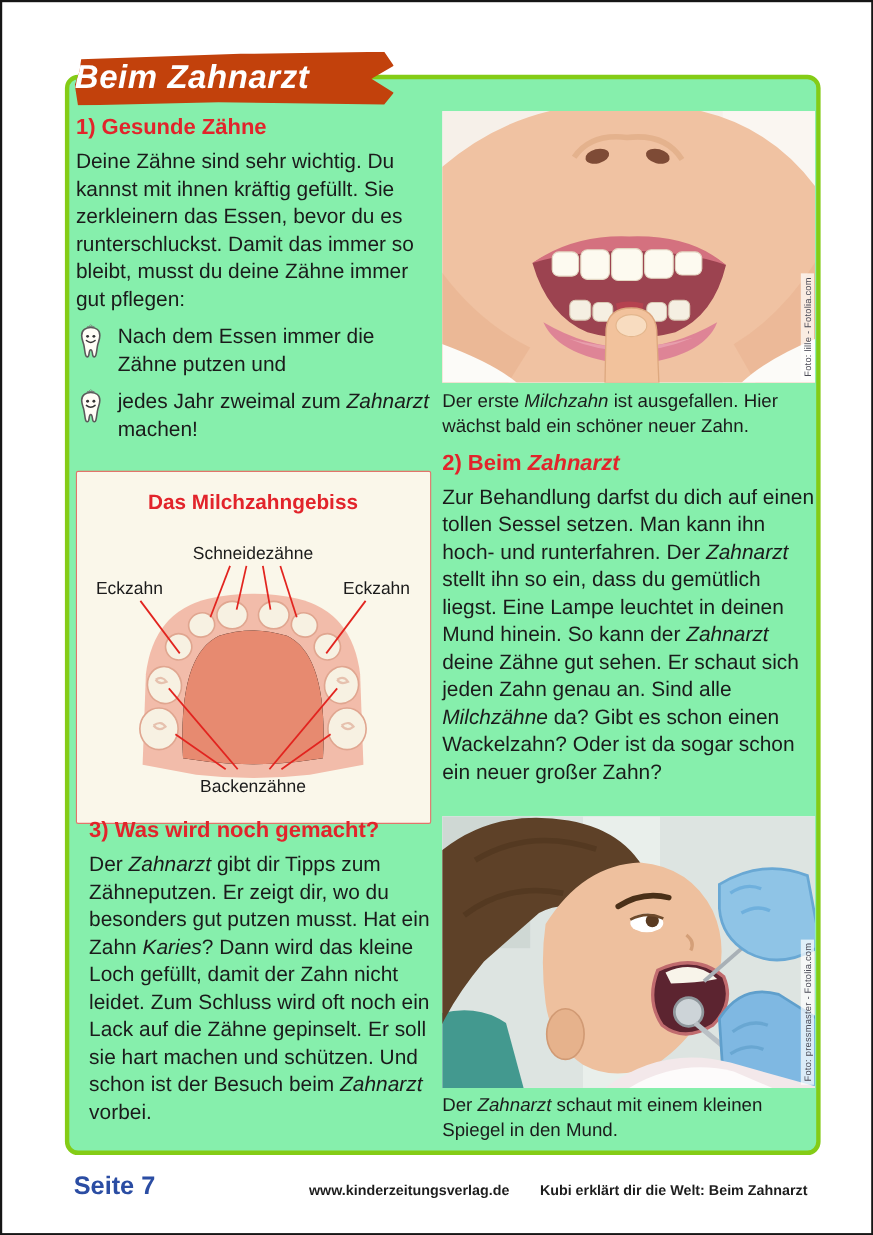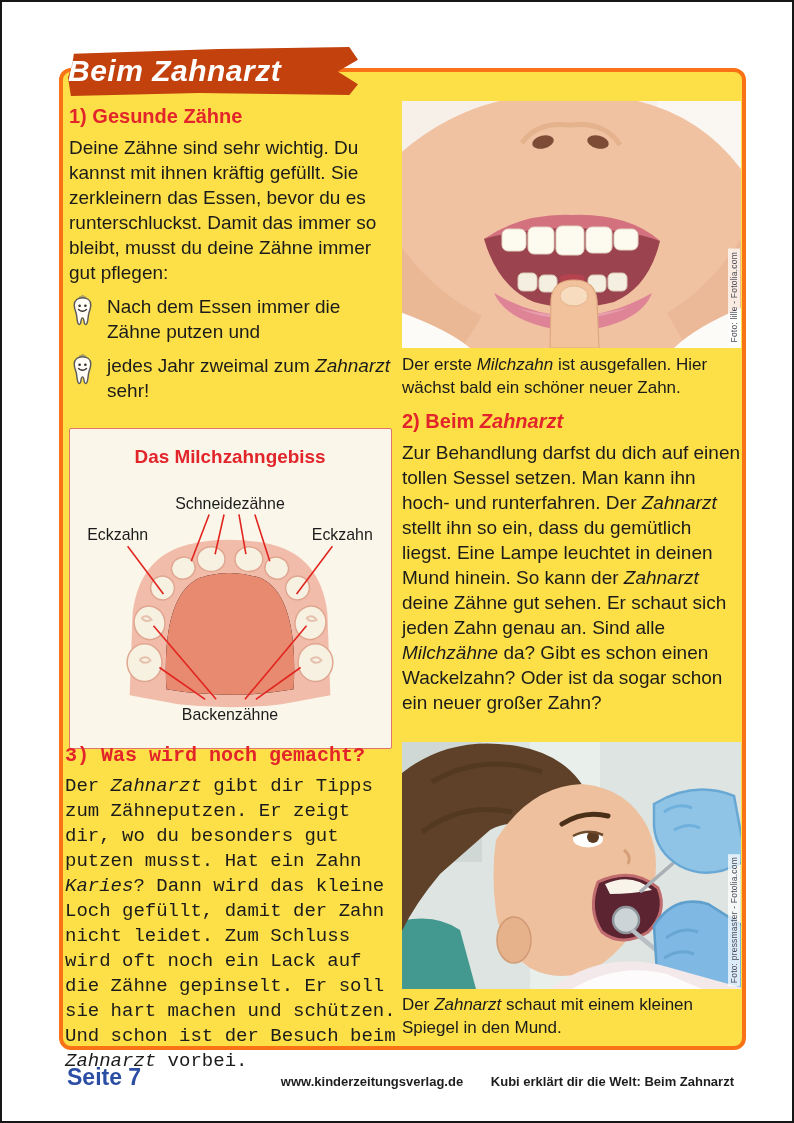--- a/index.html
+++ b/index.html
@@ -5,21 +5,21 @@
   * { box-sizing: border-box; margin: 0; padding: 0; }
   html,body { background:#ffffff; }
   body { font-family: "Liberation Sans", sans-serif; }
   .page {
     position: relative; width: 794px; height: 1123px;
     background: #ffffff; overflow: hidden;
     border: 2px solid #161616;
   }
   .content-box {
     position: absolute; left: 57px; top: 66px; width: 687px; height: 982px;
-    background: #fde047; border: 4px solid #f97316; border-radius: 12px;
+    background: #86efac; border: 4px solid #84cc16; border-radius: 12px;
   }
   .box-inner { position: absolute; left: 0; top: 0; right: 0; bottom: 0; }
   .banner {
     position: absolute; left: 66px; top: 45px; width: 290px; height: 49px;
     background: #c2410c; z-index: 5;
     display: flex; align-items: center; justify-content: flex-start;
     clip-path: polygon(2% 14%, 52% 4%, 97% 0%, 100% 26%, 93% 50%, 100% 76%, 97% 98%, 45% 94%, 1% 100%, 0% 62%, 1.5% 36%);
     font-style: italic;
   }
   .banner span { color: #ffffff; font-size: 30px; font-weight: 700; letter-spacing: .5px; padding-bottom: 2px; }
@@ -31,21 +31,21 @@
   .bullet { display: flex; gap: 11px; margin-top: 9px; align-items: flex-start; }
   .bullet .tooth { flex: 0 0 auto; margin-top: 1px; }
   .bullet .body-text { flex: 1; }
   .diagram-box {
     position: absolute; left: 6px; top: 356px; width: 323px; height: 321px;
     border: 1.5px solid #e2746a; border-radius: 2px; background: #faf7ea;
   }
   .diagram-box svg { display:block; width: 100%; height: 100%; }
   .diagram-title { fill: #e2242b; font-size: 19px; font-weight: 700; }
   .diagram-label { fill: #1b1b1b; font-size: 16px; }
-  .s3-block { position: absolute; left: 2px; top: 672px; width: 334px; font-family: Liberation Mono, monospace; }
+  .s3-block { position: absolute; left: 18px; top: 672px; width: 334px; }
   .photo { position: absolute; width: 339px; height: 247px; overflow: hidden; background:#eee; }
   .photo svg { display:block; width:100%; height:100%; }
   .photo1 { left: 339px; top: 29px; }
   .photo2 { left: 339px; top: 670px; }
   .photo-credit {
     position: absolute; right: 1px; bottom: 3px;
     font-size: 8.5px; color: #4a4a56; letter-spacing: .2px;
     writing-mode: vertical-rl; transform: rotate(180deg);
     background: rgba(255,255,255,.72); padding: 3px 1px;
   }
@@ -84,21 +84,21 @@
             <p class="body-text"><span>Nach dem Essen immer die Zähne putzen und</span></p>
           </div>
           <div class="bullet">
             <svg class="tooth" width="27" height="33" viewBox="0 0 24 30">
               <path d="M10.8 1.2 L12 0 L13.2 1.2 M9 1.8 L15 1.8" stroke="#777" stroke-width="0.8" fill="none"></path>
               <path d="M12 2.5 C8 2.5 4.5 4.6 4.5 9 C4.5 12 5.5 14 6.2 16.5 C6.9 19 7 23 7.8 25.5 C8.3 27 9.8 27.3 10.3 25.6 C10.8 23.8 10.6 20.8 12 20.8 C13.4 20.8 13.2 23.8 13.7 25.6 C14.2 27.3 15.7 27 16.2 25.5 C17 23 17.1 19 17.8 16.5 C18.5 14 19.5 12 19.5 9 C19.5 4.6 16 2.5 12 2.5 Z" fill="#fffdf6" stroke="#5a5a5a" stroke-width="1.3"></path>
               <circle cx="9.4" cy="9.8" r="1.2" fill="#333"></circle>
               <circle cx="14.6" cy="9.8" r="1.2" fill="#333"></circle>
               <path d="M8.4 13.2 Q12 16.4 15.6 13.2" stroke="#333" stroke-width="1.2" fill="none" stroke-linecap="round"></path>
             </svg>
-            <p class="body-text"><span>jedes Jahr zweimal zum </span><em>Zahnarzt</em><span> sehr!</span></p>
+            <p class="body-text"><span>jedes Jahr zweimal zum </span><em>Zahnarzt</em><span> machen!</span></p>
           </div>
         </div>
       </div>
 
       <div class="diagram-box">
         <svg viewBox="0 0 323 321" style="font-family:inherit;">
 
           <path d="M60 268 L63 185 Q70 128 120 116 Q161 107 202 116 Q252 128 259 185 L262 268 L213 277 Q161 283 109 277 Z" fill="#f2bcaa"></path>
 
           <path d="M97 262 Q92 168 130 150 Q161 140 192 150 Q230 168 225 262 Q161 273 97 262 Z" fill="#e5english"></path>

